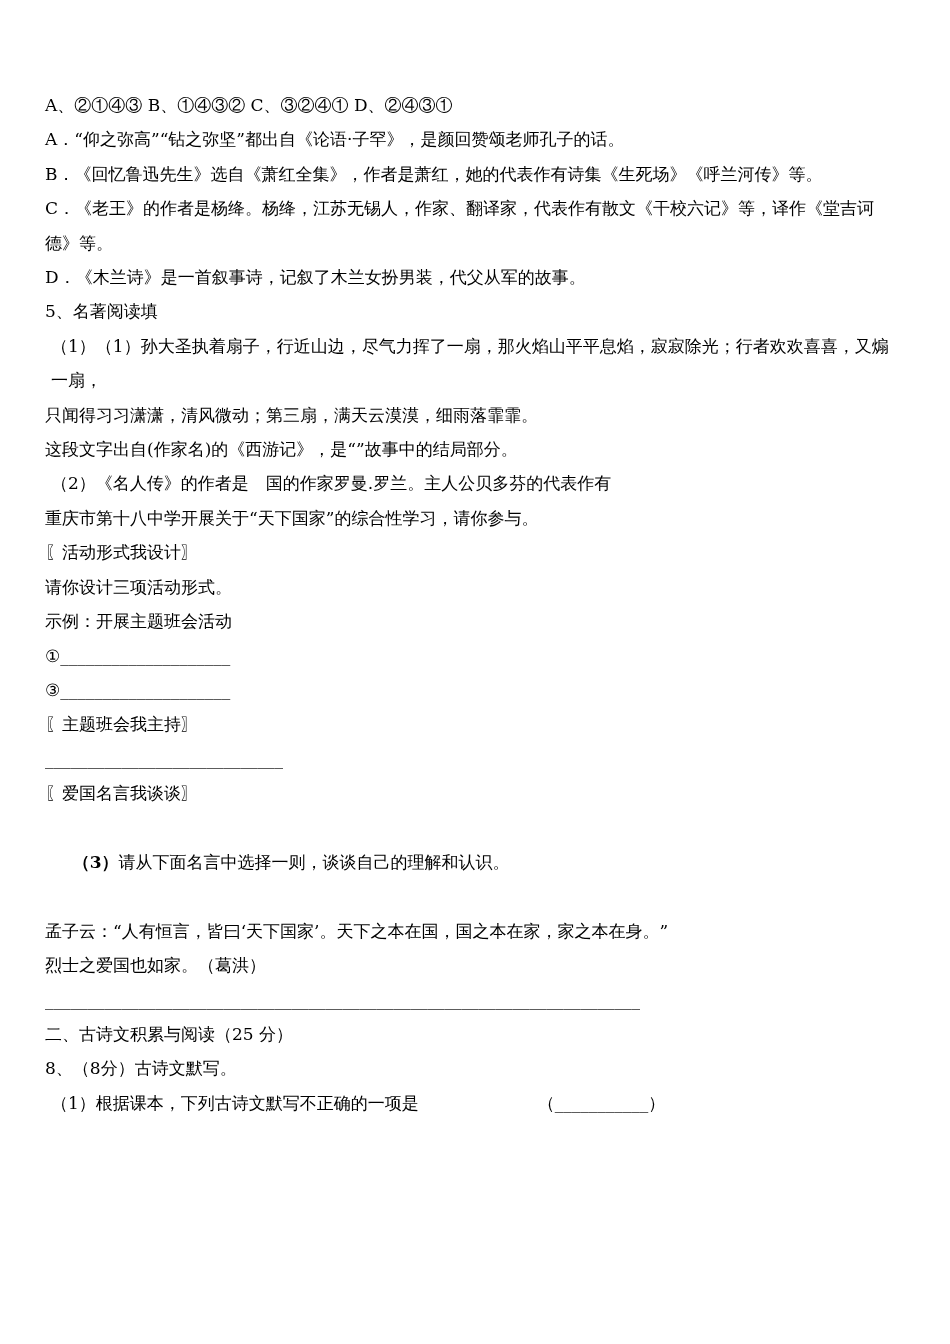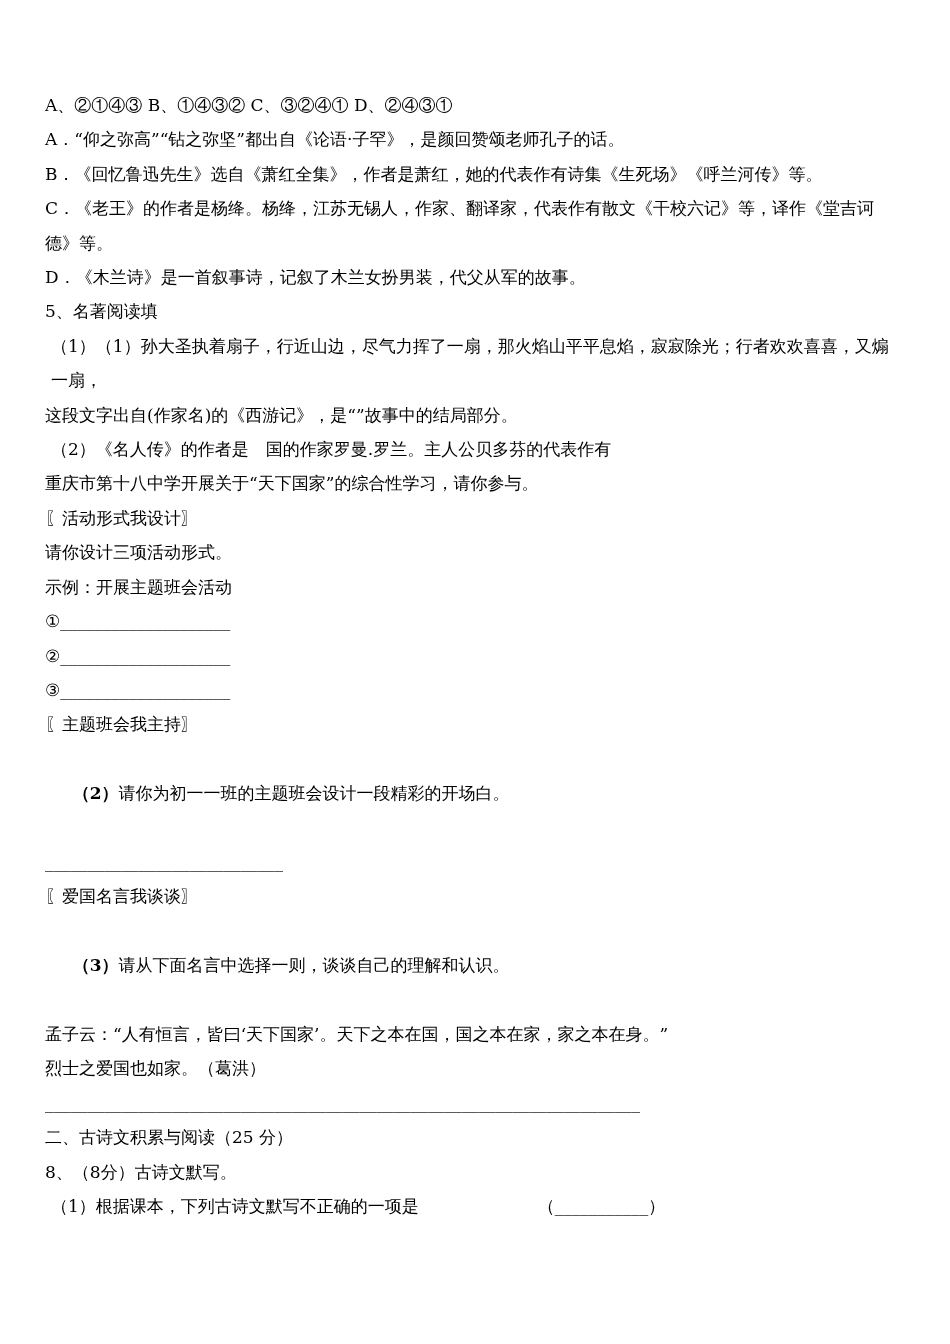--- a/index.html
+++ b/index.html
@@ -36,33 +36,30 @@
 <body>
 
 <div class="page">
   <p class="line">A、②①④③ B、①④③② C、③②④① D、②④③①</p>
   <p class="line">A．“仰之弥高”“钻之弥坚”都出自《论语·子罕》，是颜回赞颂老师孔子的话。</p>
   <p class="line">B．《回忆鲁迅先生》选自《萧红全集》，作者是萧红，她的代表作有诗集《生死场》《呼兰河传》等。</p>
   <p class="line">C．《老王》的作者是杨绛。杨绛，江苏无锡人，作家、翻译家，代表作有散文《干校六记》等，译作《堂吉诃德》等。</p>
   <p class="line">D．《木兰诗》是一首叙事诗，记叙了木兰女扮男装，代父从军的故事。</p>
   <p class="line">5、名著阅读填</p>
   <p class="line ind">（1）（1）孙大圣执着扇子，行近山边，尽气力挥了一扇，那火焰山平平息焰，寂寂除光；行者欢欢喜喜，又煽一扇，</p>
+  <p class="line">只闻得习习潇潇，清风微动；第三扇，满天云漠漠，细雨落霏霏。</p>
   <p class="line">这段文字出自(作家名)的《西游记》，是“”故事中的结局部分。</p>
   <p class="line ind">（2）《名人传》的作者是　国的作家罗曼.罗兰。主人公贝多芬的代表作有</p>
   <p class="line">重庆市第十八中学开展关于“天下国家”的综合性学习，请你参与。</p>
   <p class="line">〖活动形式我设计〗</p>
   <p class="line">请你设计三项活动形式。</p>
   <p class="line">示例：开展主题班会活动</p>
   <p class="line">①____________________</p>
-  <p class="line">②____________________</p>
   <p class="line">③____________________</p>
   <p class="line">〖主题班会我主持〗</p>
-  <p class="line ind">
-    <span class="b">（2）</span><span>请你为初一一班的主题班会设计一段精彩的开场白。</span>
-  </p>
   <p class="line">____________________________</p>
   <p class="line">〖爱国名言我谈谈〗</p>
   <p class="line ind">
     <span class="b">（3）</span><span>请从下面名言中选择一则，谈谈自己的理解和认识。</span>
   </p>
   <p class="line">孟子云：“人有恒言，皆曰‘天下国家’。天下之本在国，国之本在家，家之本在身。”</p>
   <p class="line">烈士之爱国也如家。（葛洪）</p>
   <p class="line">______________________________________________________________________</p>
   <p class="line">二、古诗文积累与阅读（25 分）</p>
   <p class="line">8、（8分）古诗文默写。</p>

